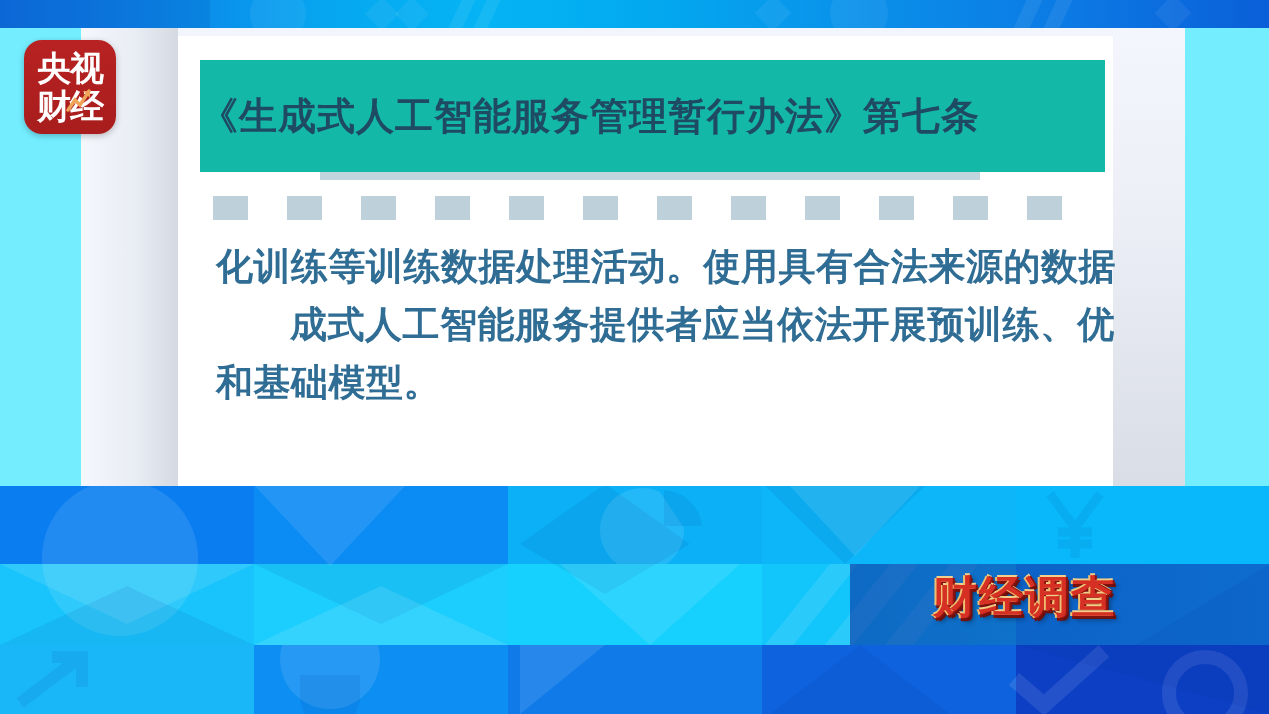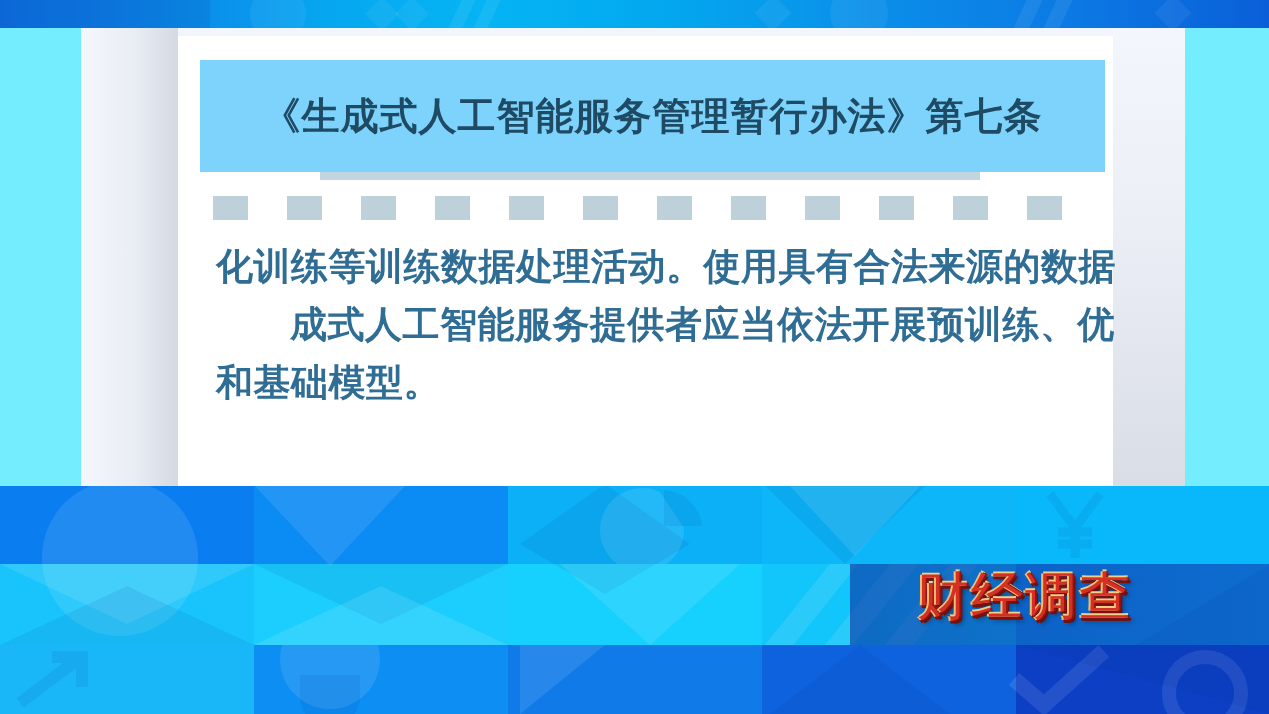--- a/index.html
+++ b/index.html
@@ -25,22 +25,22 @@
     background:linear-gradient(180deg,#f2f6fc 0%,#eef2f8 35%,#dfe4ec 72%,#c9ced6 100%);}
   .grey-panel-l{position:absolute;left:81px;top:28px;width:97px;height:458px;
     background:linear-gradient(90deg,#f4f7fc 0%,#e9edf4 55%,#d5dae2 100%);}
   .grey-panel-r{position:absolute;left:1113px;top:28px;width:72px;height:458px;
     background:linear-gradient(180deg,#f3f6fc 0%,#eceff6 40%,#d9dde5 100%);}
 
   
   .card{position:absolute;left:178px;top:36px;width:935px;height:450px;background:#ffffff;}
 
   
-  .title-band{position:absolute;left:200px;top:60px;width:905px;height:112px;background:#7dd3fc;
-    display:flex;align-items:center;justify-content:center;}
+  .title-band{position:absolute;left:200px;top:60px;width:905px;height:112px;background:#14b8a6;
+    display:flex;align-items:center;}
   .title-text{font-size:38px;font-weight:bold;color:#1f4a63;letter-spacing:1px;
     font-family:"Liberation Sans","DejaVu Sans",sans-serif;white-space:nowrap;}
 
   
   .rule{position:absolute;left:320px;top:172px;width:660px;height:8px;background:#c2d4dd;}
   .dash-row{position:absolute;left:213px;top:196px;width:890px;height:24px;}
   .dash{position:absolute;top:0;width:35px;height:24px;background:#bed0d9;}
 
   
   .body-text{position:absolute;left:216px;top:238px;width:880px;
@@ -59,21 +59,21 @@
   .logo .l2{top:44px;font-size:34px;letter-spacing:-1px;}
   .logo .arrow{position:absolute;left:42px;top:48px;width:26px;height:26px;pointer-events:none;}
 
   
   .mosaic{position:absolute;left:0;top:486px;width:1269px;height:228px;overflow:hidden;background:#0b8ef0;}
   .tile{position:absolute;overflow:hidden;}
   .sh{position:absolute;}
   
   .show-title{position:absolute;left:880px;top:563px;width:290px;height:68px;
     display:flex;align-items:center;justify-content:center;}
-  .show-title span{font-size:52px;font-weight:normal;letter-spacing:2px;
+  .show-title span{font-size:44px;font-weight:bold;letter-spacing:2px;
     font-family:"Liberation Sans","DejaVu Sans",sans-serif;
     color:#d63024;
     text-shadow:
       -2px 0 0 #f0c070, 2px 0 0 #8e1410, 0 -2px 0 #f2cf8a, 0 3px 0 #7a110d,
       3px 3px 0 #6d0f0c, 4px 4px 5px rgba(0,0,0,.45);
     background:linear-gradient(180deg,#e8584a 0%,#d22b20 45%,#9c1812 100%);
     -webkit-background-clip:text;background-clip:text;}
 </style>
 </head>
 <body>
@@ -122,20 +122,28 @@
       <div class="dash" style="left: 740px; background: rgb(190, 208, 217);"></div>
       <div class="dash" style="left: 814px; background: rgb(190, 208, 217);"></div>
     </div>
 
   <div class="body-text">
     <span class="ln">化训练等训练数据处理活动。使用具有合法来源的数据</span>
     <span class="ln indent">成式人工智能服务提供者应当依法开展预训练、优</span>
     <span class="ln">和基础模型。</span>
   </div>
 
+  <div class="logo">
+    <div class="l1">央视</div>
+    <div class="l2">财经</div>
+    <svg class="arrow" viewBox="0 0 26 26">
+      <path d="M2 22 L9 12 L14 17 L23 3" stroke="#f0a45a" stroke-width="3.4" fill="none" stroke-linecap="round"></path>
+      <path d="M17 3 L24 3 L24 10 Z" fill="#f0a45a"></path>
+    </svg>
+  </div>
 
   <div class="mosaic" id="mosaic">
       <div class="tile" style="left: 0px; top: 0px; width: 254px; height: 78px; background: rgb(10, 126, 240);"></div>
       <div class="tile" style="left: 254px; top: 0px; width: 254px; height: 78px; background: rgb(11, 139, 244);"></div>
       <div class="tile" style="left: 508px; top: 0px; width: 254px; height: 78px; background: rgb(11, 176, 246);"></div>
       <div class="tile" style="left: 762px; top: 0px; width: 254px; height: 78px; background: rgb(12, 182, 248);"></div>
       <div class="tile" style="left: 1016px; top: 0px; width: 253px; height: 78px; background: rgb(9, 184, 250);"></div>
       <div class="tile" style="left: 0px; top: 78px; width: 254px; height: 81px; background: rgb(24, 196, 251);"></div>
       <div class="tile" style="left: 254px; top: 78px; width: 254px; height: 81px; background: rgb(28, 206, 253);"></div>
       <div class="tile" style="left: 508px; top: 78px; width: 254px; height: 81px; background: rgb(22, 208, 253);"></div>

